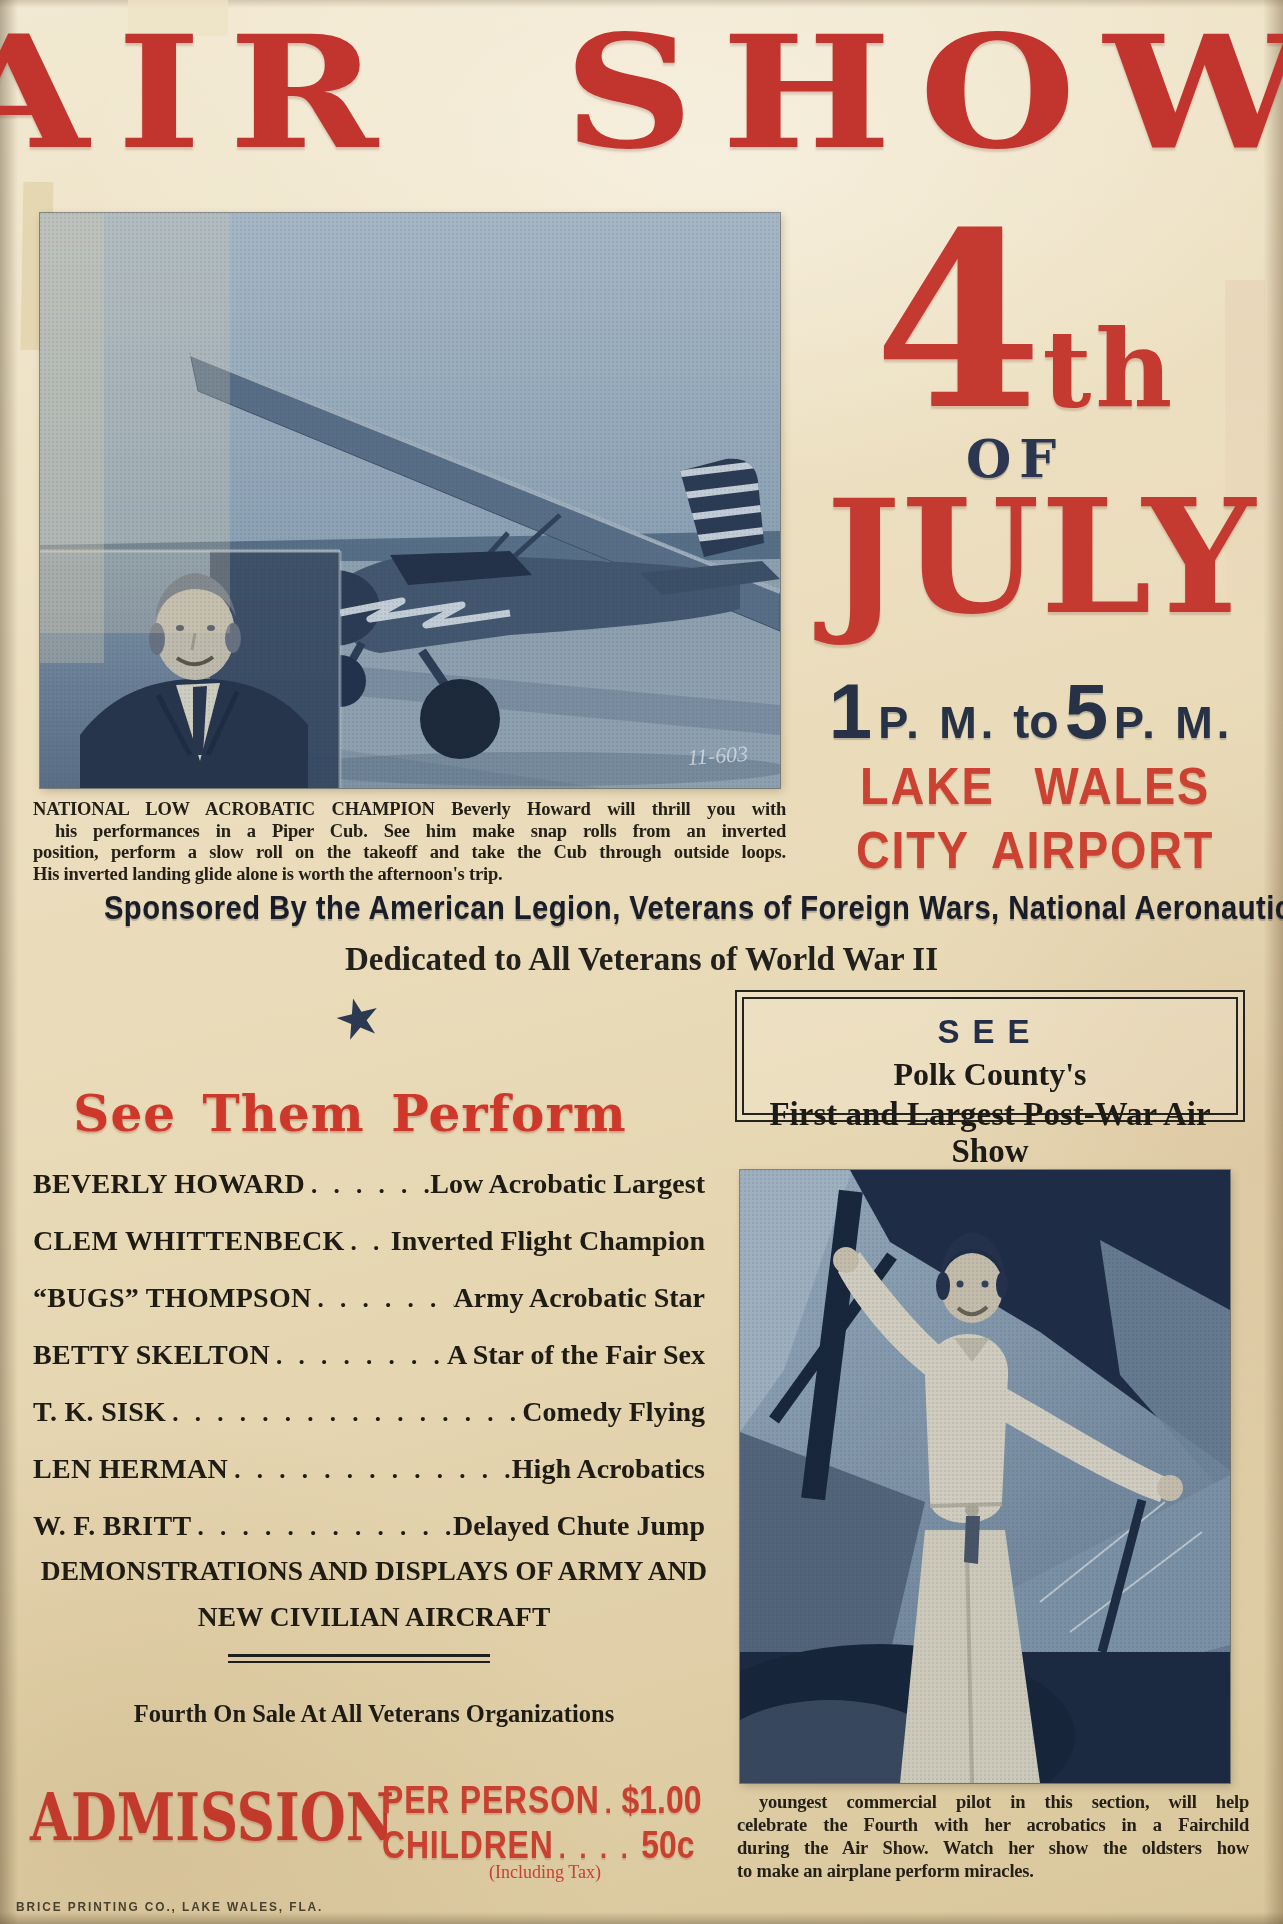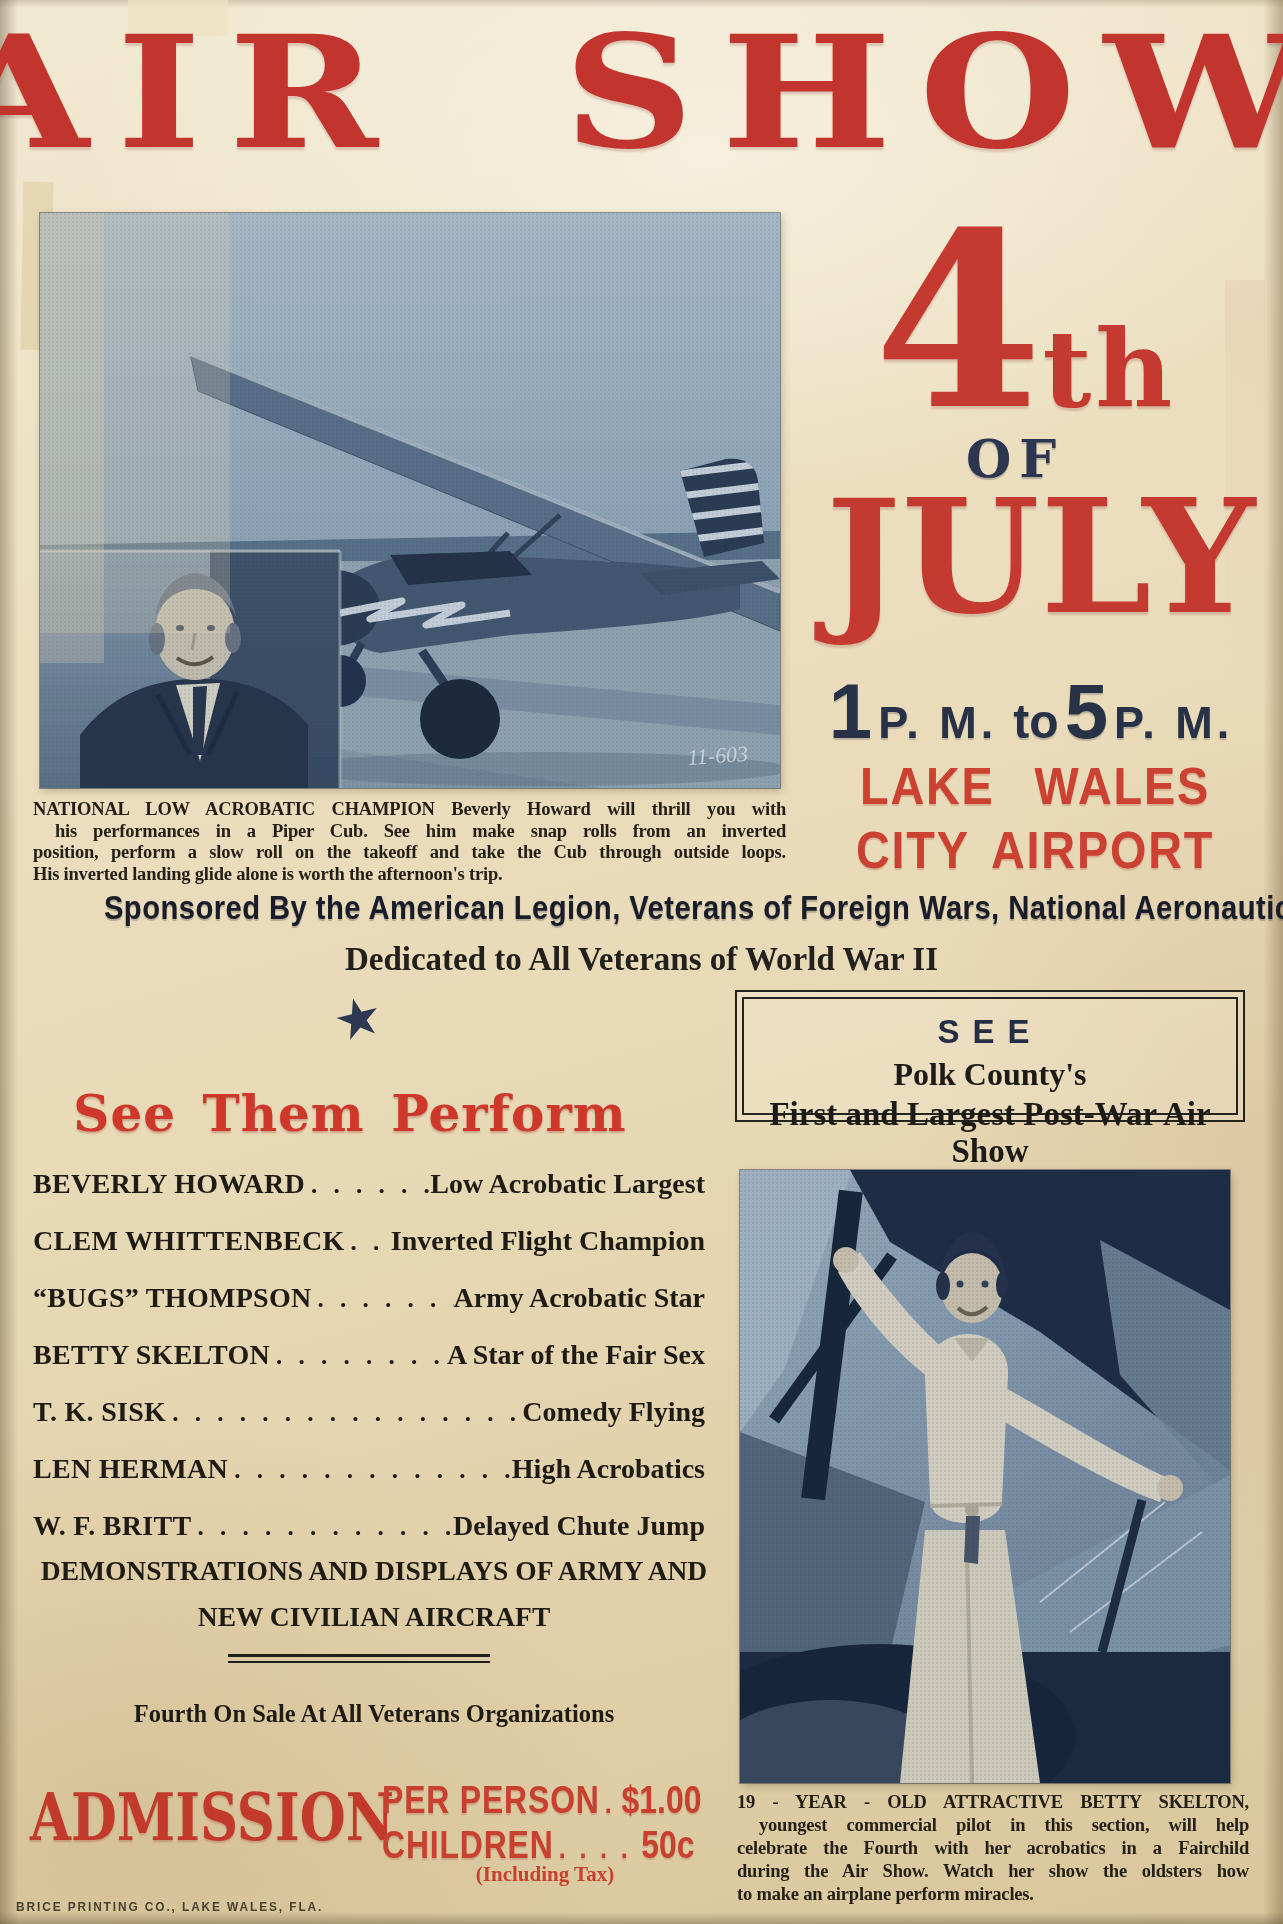--- a/index.html
+++ b/index.html
@@ -84,21 +84,21 @@
   .tickets{left:28px;top:1700px;width:692px;text-align:center;font-weight:bold;font-size:24.5px;color:#1f1b15;}
   
   .admission-label{left:30px;top:1784px;font-family:"DejaVu Serif",serif;font-weight:bold;font-size:66px;line-height:1;
     color:#c13a2c;transform:scaleX(.8);transform-origin:left top;white-space:nowrap;text-shadow:0 2px 2px rgba(140,40,25,.25);}
   .adm-rows{left:382px;top:1779px;width:372px;transform:scaleX(.84);transform-origin:left top;color:#c8402f;
     font-family:"Liberation Sans",sans-serif;font-weight:bold;text-shadow:0 2px 1px rgba(140,40,25,.2);}
   .adm-row{display:flex;align-items:baseline;height:45px;font-size:38px;}
   .adm-item{flex:0 0 auto;white-space:nowrap;letter-spacing:1px;}
   .adm-row .leader{font-size:30px;letter-spacing:4px;}
   .adm-price{flex:0 0 auto;white-space:nowrap;}
-  .tax-note{left:412px;top:1862px;width:266px;text-align:center;font-weight:bold;font-size:21px;color:#c8402f;}
+  .tax-note{left:412px;top:1862px;width:266px;text-align:center;font-weight:normal;font-size:18px;color:#c8402f;}
   .printer{left:16px;top:1900px;font-family:"Liberation Sans",sans-serif;font-weight:bold;font-size:12.5px;
     letter-spacing:2px;color:#48412f;transform:scaleX(.95);transform-origin:left top;white-space:nowrap;}
 </style>
 </head>
 <body>
 
 <div id="poster">
 
   <div class="abs edge-top"></div>
   <div class="abs edge-left"></div>
@@ -336,21 +336,20 @@
       <ellipse cx="262" cy="115" rx="6" ry="13" fill="#25304a"></ellipse>
       <circle cx="220" cy="114" r="3.5" fill="#33405a"></circle>
       <circle cx="245" cy="114" r="3.5" fill="#33405a"></circle>
       <path d="M218,138 Q232,151 247,137" stroke="#6b6353" stroke-width="4" fill="none"></path>
       <rect x="0" y="0" width="490" height="613" fill="url(#bsDots)" opacity="0.13"></rect>
       <rect x="0" y="0" width="490" height="613" fill="#2c4158" opacity="0.07"></rect>
     </svg>
   </div>
 
   <div class="abs caption cap-skelton">
-    <div class="jline">19 - YEAR - OLD ATTRACTIVE BETTY SKELTON,</div>
     <div class="jline indent">youngest commercial pilot in this section, will help</div>
     <div class="jline">celebrate the Fourth with her acrobatics in a Fairchild</div>
     <div class="jline">during the Air Show.  Watch her show the oldsters how</div>
     <div class="jlast">to make an airplane perform miracles.</div>
   </div>
 
   <div class="abs printer">BRICE PRINTING CO., LAKE WALES, FLA.</div>
 
 </div>
 

